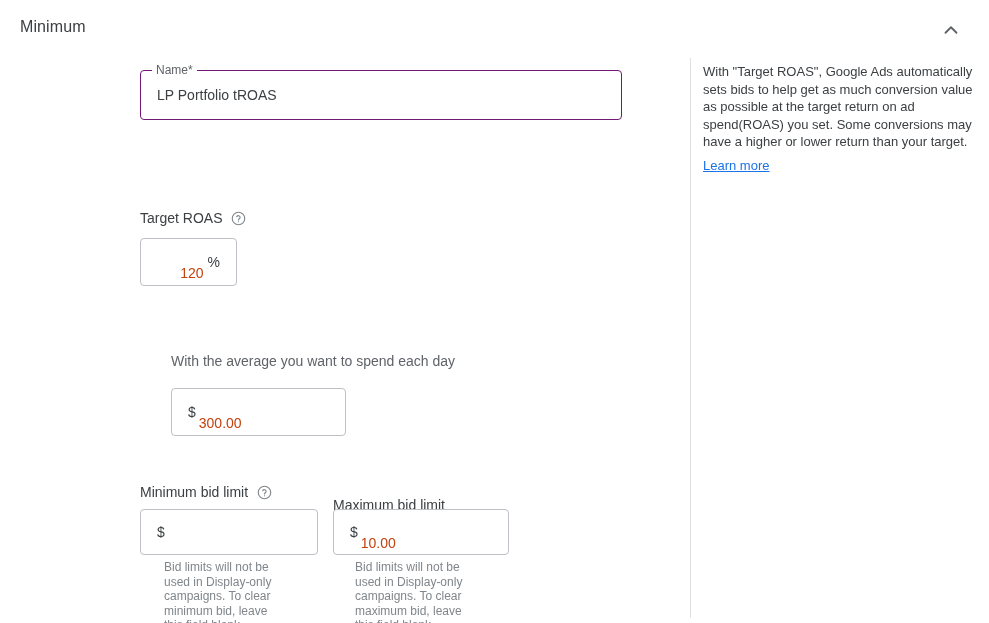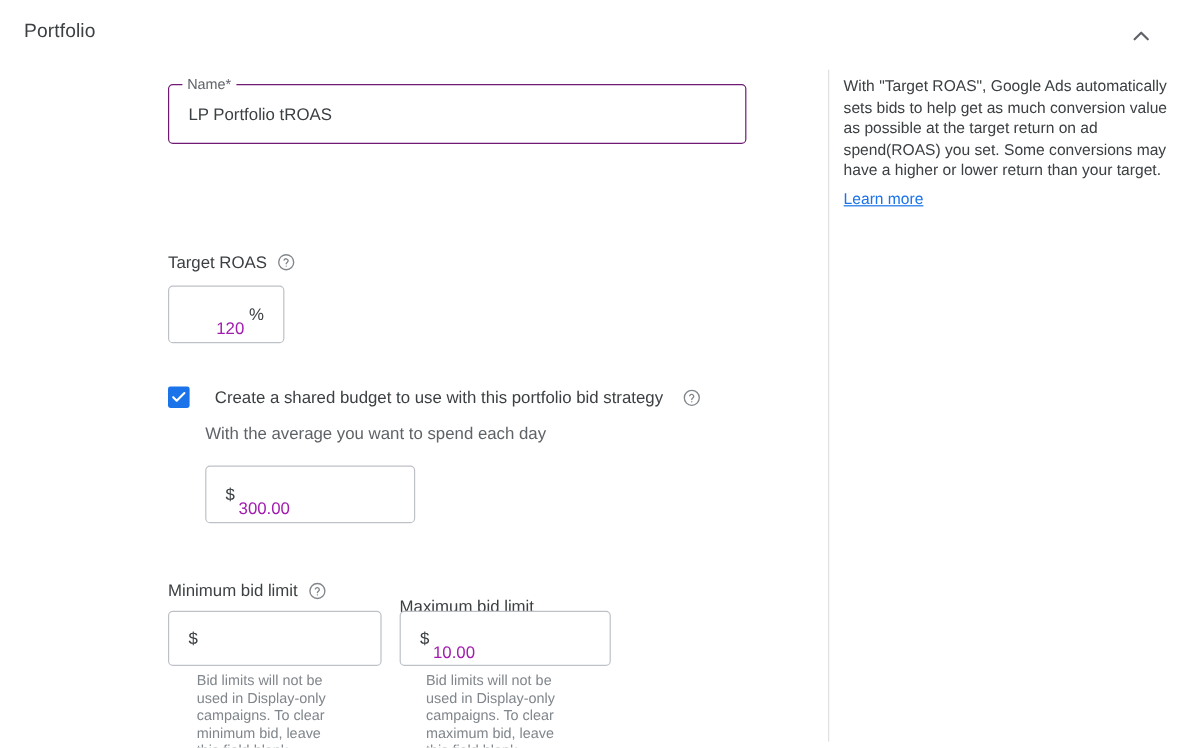--- a/index.html
+++ b/index.html
@@ -113,21 +113,21 @@
     display: flex;
     align-items: center;
   }
   .box-input .prefix {
     font-size: 14px;
     color: #3c4043;
     margin-left: 16px;
   }
   .box-input .val {
     font-size: 14px;
-    color: #a21caf;
+    color: #c2410c;
     margin-left: 3px;
     margin-top: 22px;
   }
   .box-input.right-aligned {
     justify-content: flex-end;
   }
   .box-input.right-aligned .val { margin-left: 0; margin-right: 1px; }
   .box-input.right-aligned .suffix {
     font-size: 14px;
     color: #3c4043;
@@ -234,21 +234,21 @@
     font-size: 13px;
     color: #1a73e8;
     text-decoration: underline;
     cursor: pointer;
   }
 </style>
 </head>
 <body>
 
 <div class="header">
-  <div class="header-title">Portfolio</div>
+  <div class="header-title">Minimum</div>
   <button class="collapse-btn">
     <span>
       <svg width="22" height="22" viewBox="0 0 24 24" fill="none" stroke="#5f6368" stroke-width="2" stroke-linecap="round" stroke-linejoin="round">
         <polyline points="6 15 12 9 18 15"></polyline>
       </svg>
     </span>
   </button>
 </div>
 
 <div class="content">
@@ -270,35 +270,20 @@
           <path d="M9.2 9.2a2.8 2.8 0 0 1 5.4 1c0 1.9-2.6 2.3-2.6 4" stroke-linecap="round" stroke-linejoin="round"></path>
           <circle cx="12" cy="17.2" r="0.9" fill="#80868b" stroke="none"></circle>
         </svg>
       </span>
     </div>
     <div class="box-input right-aligned" id="troas-input">
       <span class="val">120</span>
       <span class="suffix">%</span>
     </div>
 
-    <div id="shared-budget-row">
-      <span class="checkbox">
-        <svg width="14" height="14" viewBox="0 0 24 24" fill="none" stroke="#ffffff" stroke-width="3" stroke-linecap="round" stroke-linejoin="round">
-          <polyline points="20 6 9 17 4 12"></polyline>
-        </svg>
-      </span>
-      <span class="cb-label">Create a shared budget to use with this portfolio bid strategy</span>
-      <span class="help-icon" style="margin-left:16px;">
-        <svg width="15" height="15" viewBox="0 0 24 24" fill="none" stroke="#80868b" stroke-width="1.8">
-          <circle cx="12" cy="12" r="10"></circle>
-          <path d="M9.2 9.2a2.8 2.8 0 0 1 5.4 1c0 1.9-2.6 2.3-2.6 4" stroke-linecap="round" stroke-linejoin="round"></path>
-          <circle cx="12" cy="17.2" r="0.9" fill="#80868b" stroke="none"></circle>
-        </svg>
-      </span>
-    </div>
     <div id="budget-sub">With the average you want to spend each day</div>
     <div class="box-input" id="budget-input">
       <span class="prefix">$</span>
       <span class="val">300.00</span>
     </div>
 
     <div class="field-label" id="min-label">
       <span>Minimum bid limit</span>
       <span class="help-icon">
         <svg width="15" height="15" viewBox="0 0 24 24" fill="none" stroke="#80868b" stroke-width="1.8">

